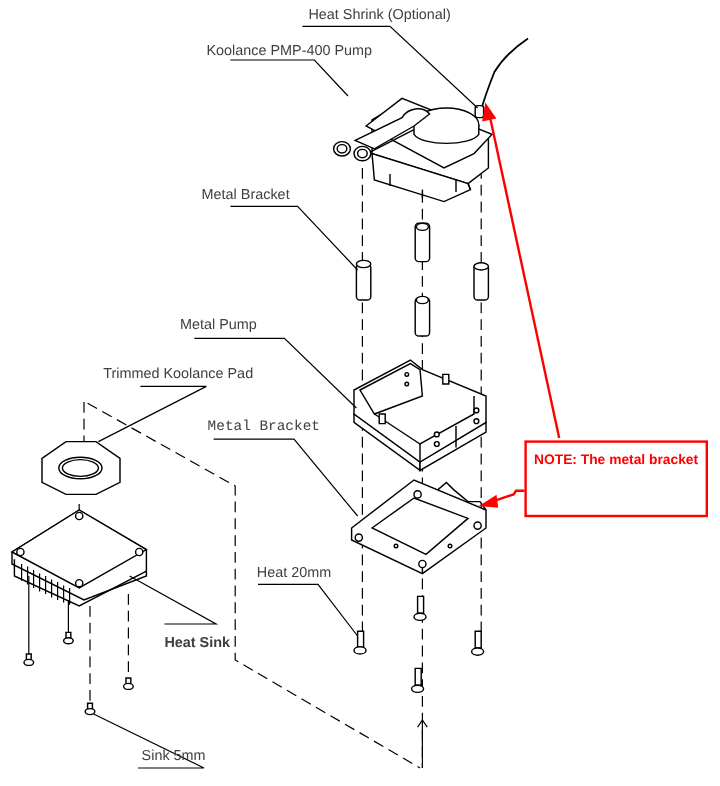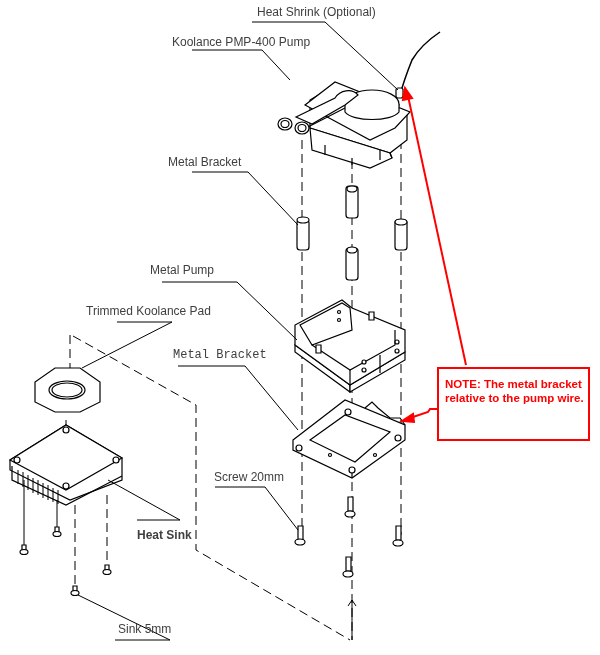--- a/index.html
+++ b/index.html
@@ -1,19 +1,19 @@
 <!DOCTYPE html>
 <html><head>
 <meta charset="utf-8">
 <style>
   html, body { margin: 0; padding: 0; background: #ffffff; }
   body { width: 600px; height: 655px; position: relative; overflow: hidden; font-family: "Liberation Sans", sans-serif; }
   #diagram { position: absolute; left: 0; top: 0; width: 600px; height: 655px; }
   .label { position: absolute; font-family: "Liberation Sans", sans-serif; font-size: 12px; color: #404040; white-space: nowrap; line-height: 14px; }
-  .note { position: absolute; left: 437px; top: 367px; width: 153px; height: 74px; border: 2px solid #ff0000; box-sizing: border-box; padding: 8px 4px 0 6px; color: #ff0000; font-family: "Liberation Sans", sans-serif; font-weight: bold; font-size: 11.5px; line-height: 14px; }
+  .note { position: absolute; left: 437px; top: 367px; width: 153px; height: 64px; border: 2px solid #ff0000; box-sizing: border-box; padding: 8px 4px 0 6px; color: #ff0000; font-family: "Liberation Sans", sans-serif; font-weight: bold; font-size: 11.5px; line-height: 14px; }
   .note span { display: block; white-space: nowrap; }
   svg line, svg path, svg polyline, svg polygon, svg ellipse, svg rect, svg circle { vector-effect: non-scaling-stroke; }
 </style>
 </head>
 <body>
 
 <svg id="diagram" viewBox="0 0 600 655" xmlns="http://www.w3.org/2000/svg">
 
   <g stroke="#000" stroke-width="1" fill="none" stroke-dasharray="9,5">
     <line x1="302" y1="140" x2="302" y2="540"></line>
@@ -197,19 +197,18 @@
   </g>
 </svg>
 
 <div class="label" style="left:257px;top:5px;">Heat Shrink (Optional)</div>
 <div class="label" style="left:172px;top:35px;">Koolance PMP-400 Pump</div>
 <div class="label" style="left:168px;top:155px;">Metal Bracket</div>
 <div class="label" style="left:150px;top:263px;">Metal Pump</div>
 <div class="label" style="left:86px;top:304px;">Trimmed Koolance Pad</div>
 <div class="label" style="left:173px;top:348px;font-family:Liberation Mono, monospace;">Metal Bracket</div>
 <div class="label" style="left:137px;top:528px;font-weight:bold;">Heat Sink</div>
-<div class="label" style="left:214px;top:470px;">Screw 20mm</div>
+<div class="label" style="left:214px;top:470px;">Heat 20mm</div>
 <div class="label" style="left:118px;top:622px;">Sink 5mm</div>
 
 <div class="note">
   <span>NOTE: The metal bracket</span>
-  <span>relative to the pump wire.</span>
 </div>
 
 </body></html>

